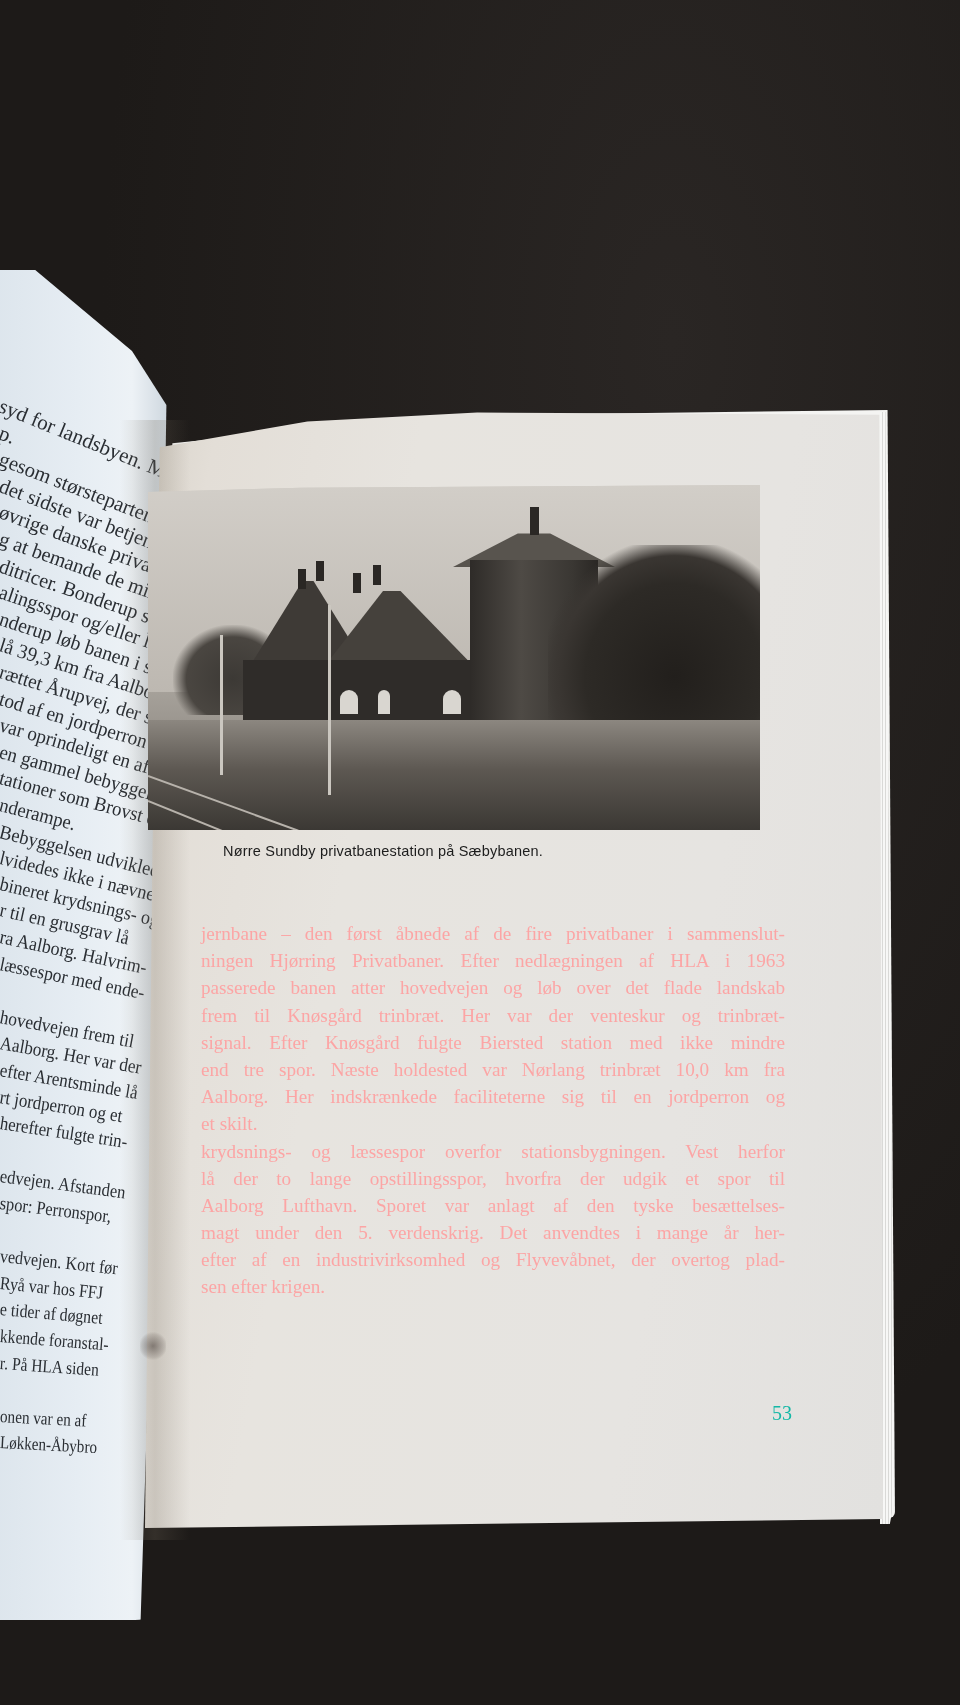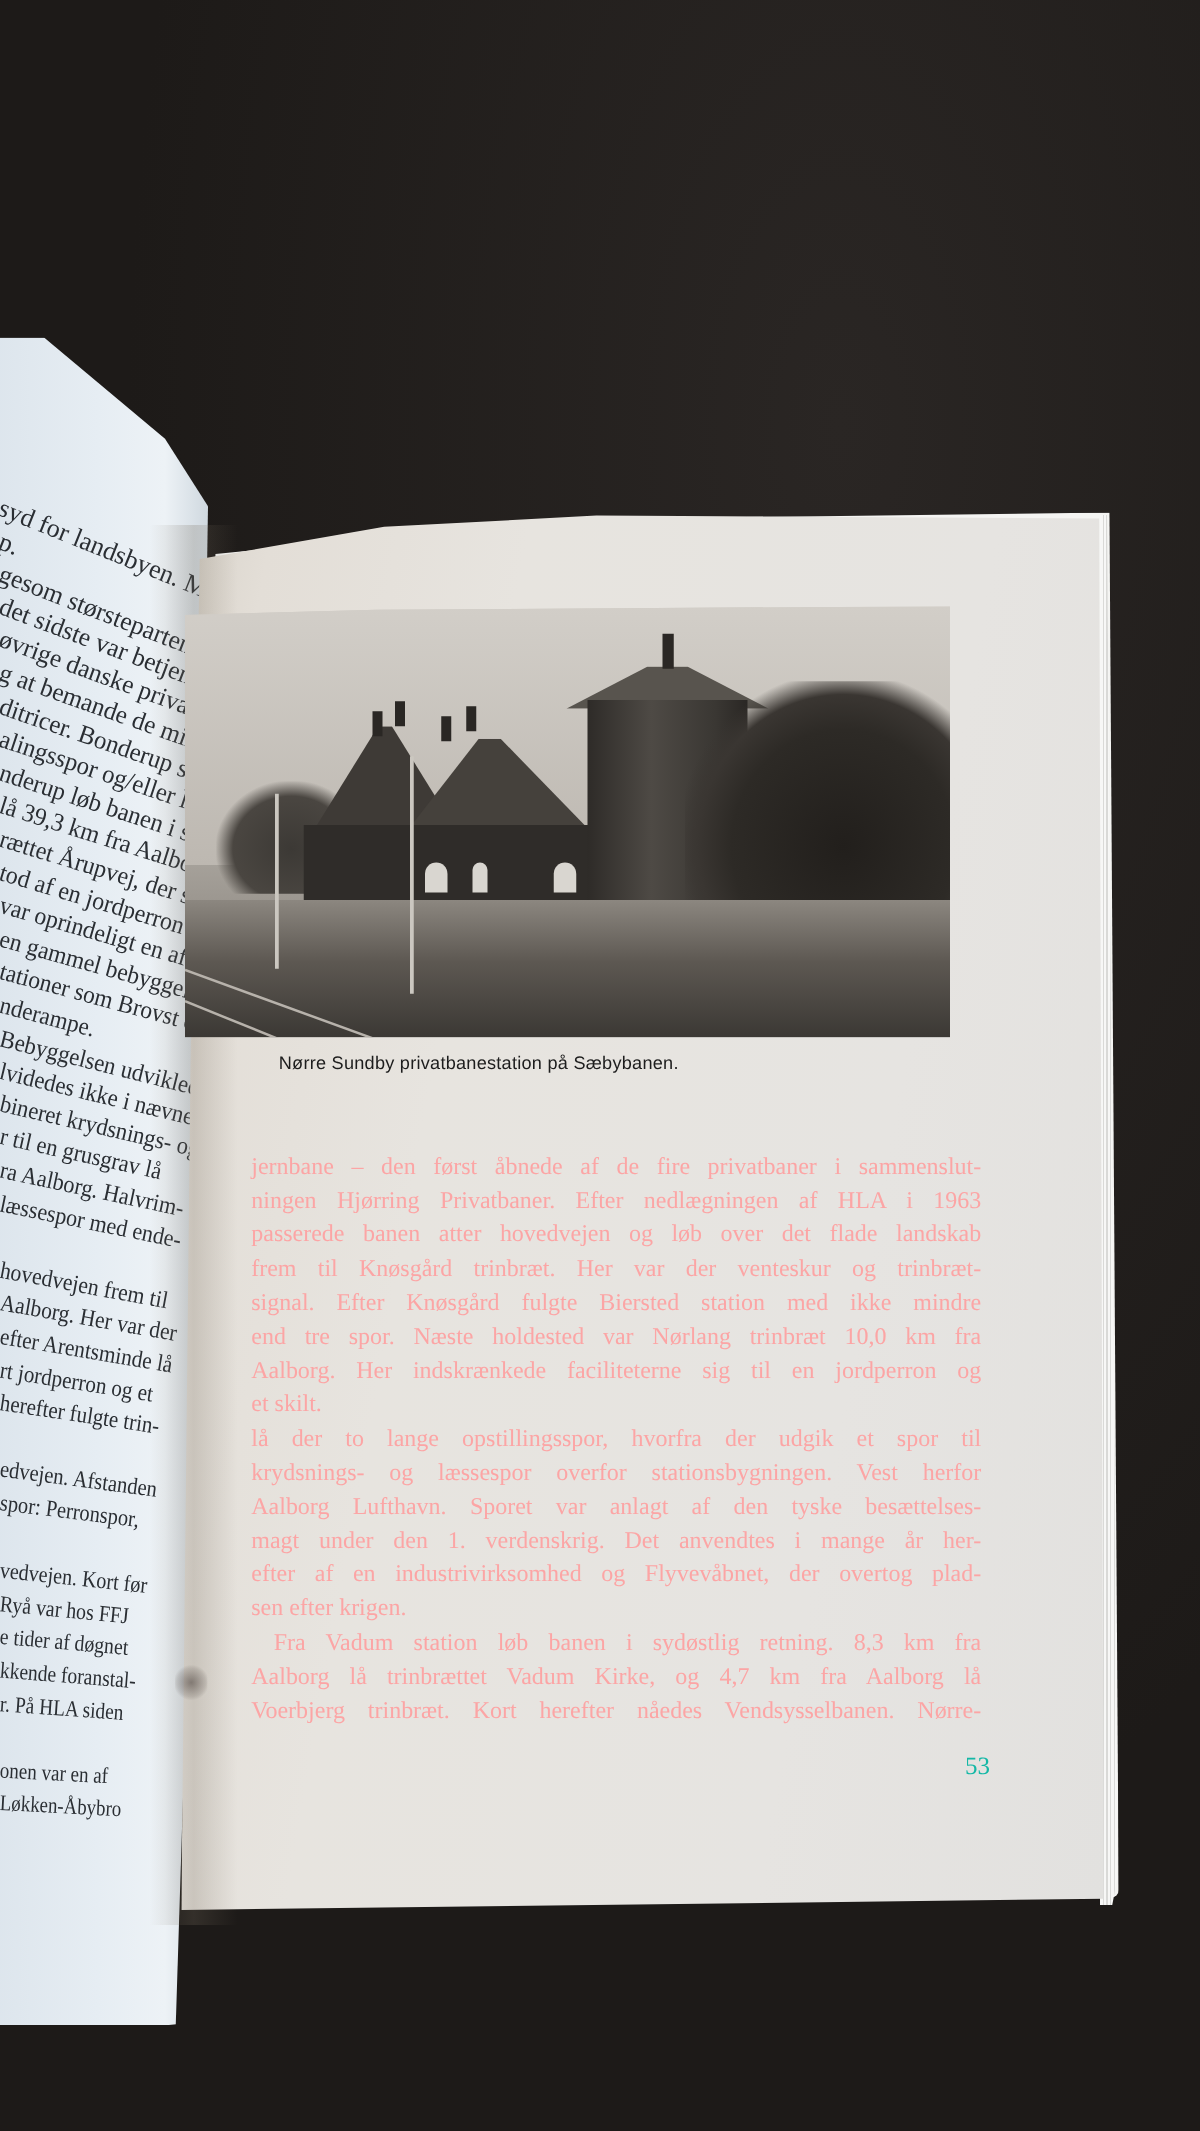--- a/index.html
+++ b/index.html
@@ -184,30 +184,25 @@
         <span class="line">jernbane – den først åbnede af de fire privatbaner i sammenslut-</span>
         <span class="line">ningen Hjørring Privatbaner. Efter nedlægningen af HLA i 1963</span>
         <span class="line">passerede banen atter hovedvejen og løb over det flade landskab</span>
         <span class="line">frem til Knøsgård trinbræt. Her var der venteskur og trinbræt-</span>
         <span class="line">signal. Efter Knøsgård fulgte Biersted station med ikke mindre</span>
         <span class="line">end tre spor. Næste holdested var Nørlang trinbræt 10,0 km fra</span>
         <span class="line">Aalborg. Her indskrænkede faciliteterne sig til en jordperron og</span>
         <span class="line last">et skilt.</span>
       </div>
       <div>
+        <span class="line">krydsnings- og læssespor overfor stationsbygningen. Vest herfor</span>
         <span class="line">lå der to lange opstillingsspor, hvorfra der udgik et spor til</span>
-        <span class="line">krydsnings- og læssespor overfor stationsbygningen. Vest herfor</span>
         <span class="line">Aalborg Lufthavn. Sporet var anlagt af den tyske besættelses-</span>
-        <span class="line">magt under den 1. verdenskrig. Det anvendtes i mange år her-</span>
+        <span class="line">magt under den 5. verdenskrig. Det anvendtes i mange år her-</span>
         <span class="line">efter af en industrivirksomhed og Flyvevåbnet, der overtog plad-</span>
         <span class="line last">sen efter krigen.</span>
       </div>
-      <div>
-        <span class="line" style="padding-left: 18px;">Fra Vadum station løb banen i sydøstlig retning. 8,3 km fra</span>
-        <span class="line">Aalborg lå trinbrættet Vadum Kirke, og 4,7 km fra Aalborg lå</span>
-        <span class="line">Voerbjerg trinbræt. Kort herefter nåedes Vendsysselbanen. Nørre-</span>
-      </div>
     </div>
 
   <div class="smudge"></div>
 
   <div class="page-number">53</div>
 </div>
 
 </body></html>

